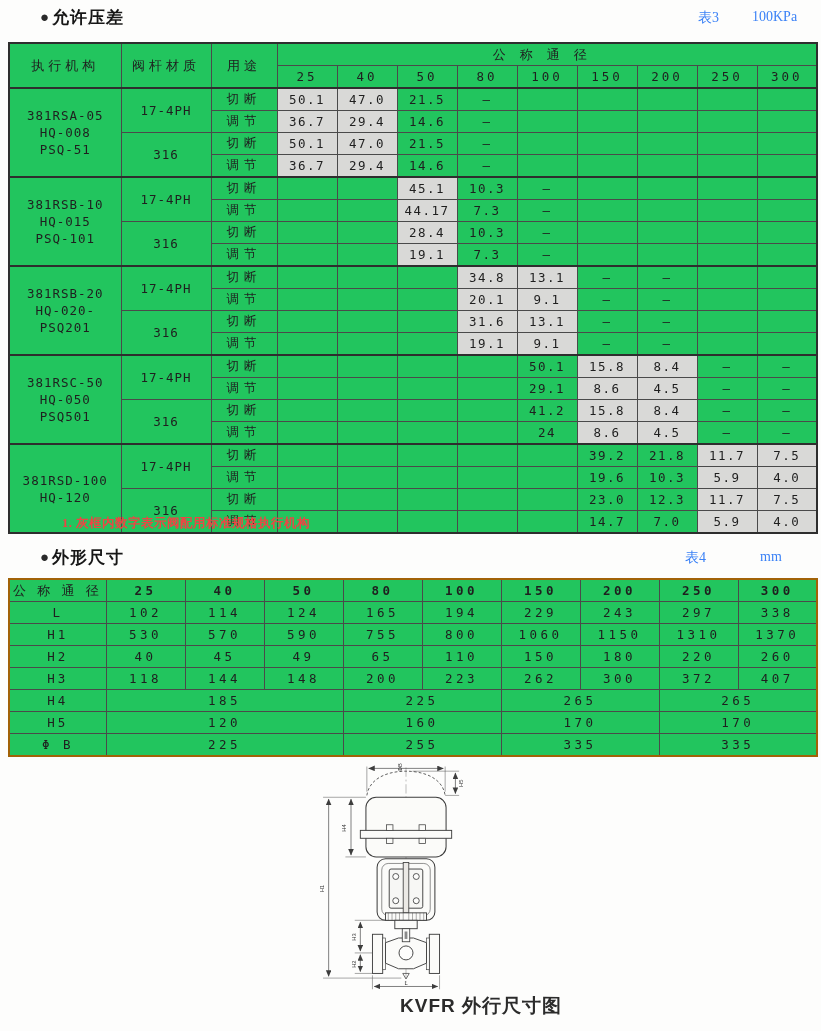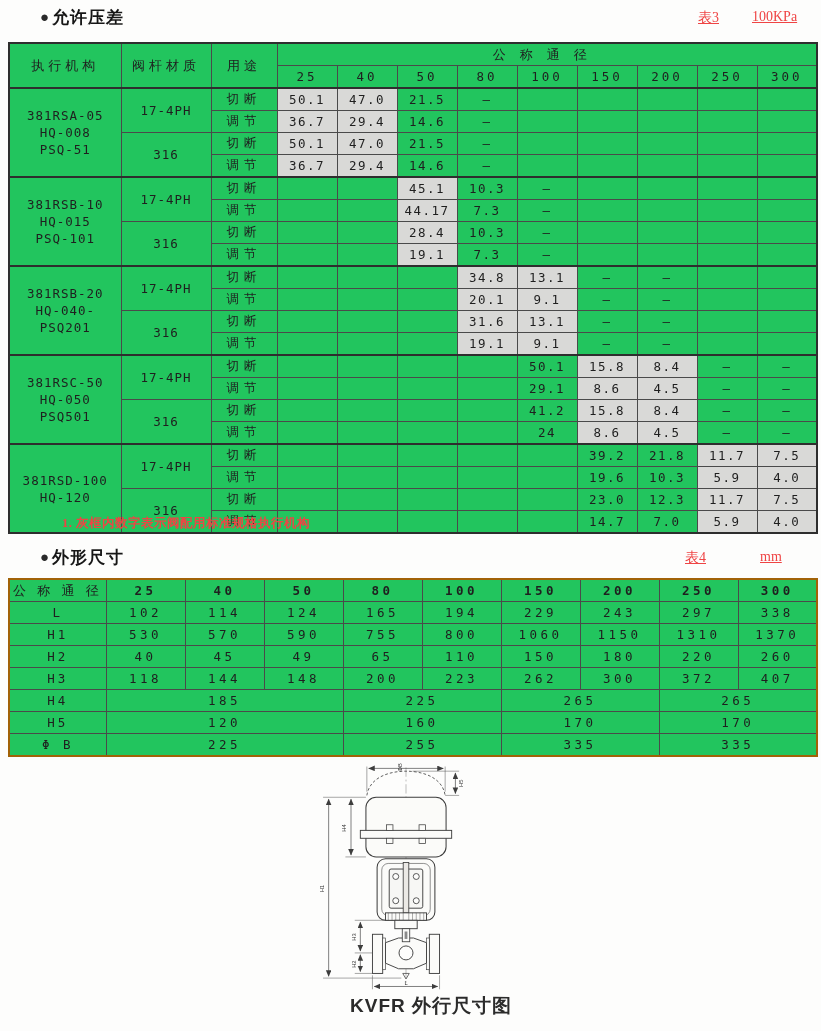--- a/index.html
+++ b/index.html
@@ -2,21 +2,21 @@
 <html><head>
 <meta charset="utf-8">
 <style>
   html,body{margin:0;padding:0;background:#ffffff;}
   #page{position:relative;width:821px;height:1031px;background:#fdfdfc;
         font-family:"Liberation Serif","DejaVu Serif",serif;color:#1f1f1f;overflow:hidden;}
 
   .sec-title{position:absolute;font-weight:700;font-size:17px;letter-spacing:1px;
              font-family:"Liberation Serif","DejaVu Serif",serif;color:#161616;display:flex;align-items:center;gap:2px;}
   .bullet{font-size:15px;line-height:1;color:#2a2a2a;}
-  .tbl-ref{position:absolute;font-size:14px;color:#ef4444;font-family:"Liberation Serif","DejaVu Serif",serif;text-decoration:underline;}
+  .tbl-ref{position:absolute;font-size:14px;color:#3b82f6;font-family:"Liberation Serif","DejaVu Serif",serif;}
 
   table{border-collapse:collapse;table-layout:fixed;position:absolute;left:8px;background:#22c55e;}
   #t1{top:42px;width:808px;border:2px solid #2e2e2e;}
   #t2{top:578px;width:808px;border:2px solid #a16207;}
   #t1 th,#t1 td,#t2 th,#t2 td{border:1px solid #4a4a4a;padding:0;text-align:center;vertical-align:middle;overflow:hidden;}
 
   #t1 thead th{height:21px;font-weight:400;font-size:13px;letter-spacing:4px;}
   #t1 thead th.nd{letter-spacing:14px;}
   #t1 thead{border-bottom:2px solid #2e2e2e;}
   #t1 thead th.size{font-family:"DejaVu Sans Mono",monospace;font-size:12.5px;letter-spacing:3px;}
@@ -29,21 +29,21 @@
   #t1 tr.group-start td{border-top:2px solid #2e2e2e;}
 
   #t2 th,#t2 td{height:21px;font-size:12.5px;}
   #t2 th.lab{font-weight:400;letter-spacing:3px;font-family:"DejaVu Sans Mono",monospace;}
   #t2 th.labcn{font-weight:400;font-size:13px;letter-spacing:4px;font-family:"Liberation Serif","DejaVu Serif",serif;}
   #t2 th.size,#t2 td.num{font-family:"DejaVu Sans Mono",monospace;letter-spacing:3.5px;}
 
   #footnote{position:absolute;left:62px;top:515px;font-weight:700;font-size:12.5px;letter-spacing:.5px;color:#ef4444;}
 
   #drawing{position:absolute;left:308px;top:760px;}
-  #caption{position:absolute;left:300px;top:993px;width:262px;text-align:center;
+  #caption{position:absolute;left:300px;top:993px;width:262px;text-align:right;
            font-family:"Liberation Sans","DejaVu Sans",sans-serif;font-weight:700;font-size:19px;
            letter-spacing:1px;color:#2b2b2b;}
   svg text{font-family:"Liberation Sans","DejaVu Sans",sans-serif;fill:#333;}
 </style>
 </head>
 <body>
 
 <div id="page">
 
   <div class="sec-title" style="left:40px;top:6px;">
@@ -194,21 +194,21 @@
           <td class="val">7.3</td>
           <td class="val">—</td>
           <td class="val"></td>
           <td class="val"></td>
           <td class="val"></td>
           <td class="val"></td>
         </tr>
         <tr class="group-start">
           <td class="actuator" rowspan="4">
             <div>381RSB-20</div>
-            <div>HQ-040-</div>
+            <div>HQ-020-</div>
             <div>PSQ201</div>
           </td>
           <td class="material" rowspan="2">17-4PH</td>
           <td class="use">切断</td>
           <td class="val"></td>
           <td class="val"></td>
           <td class="val"></td>
           <td class="val gray">34.8</td>
           <td class="val gray">13.1</td>
           <td class="val">—</td>

